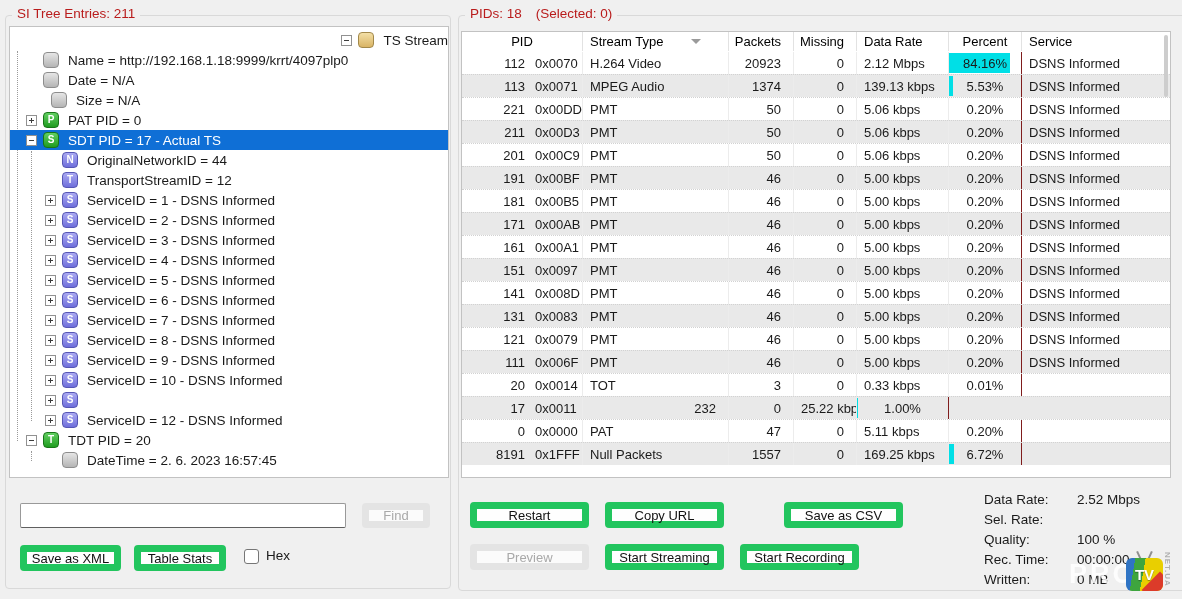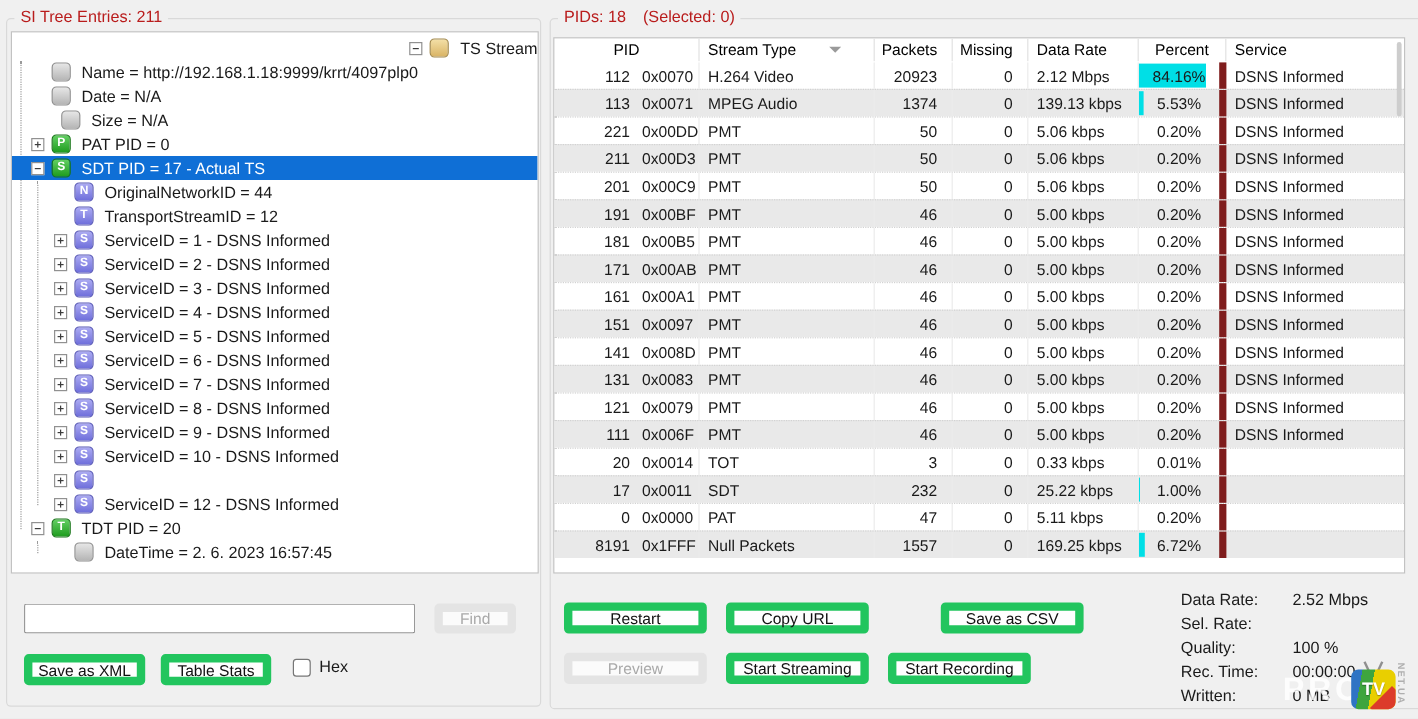--- a/index.html
+++ b/index.html
@@ -71,21 +71,21 @@
   .prow{display:grid;grid-template-columns:65px 56px 146px 65px 63px 92px 73px 1fr;height:23px;
     box-sizing:border-box;align-items:stretch;border-top:1px dotted transparent;}
   .prow.gray{background:#e9e9e9;}
   .prow + .prow{border-top:1px dotted #d2d2d2;}
   .c{display:flex;align-items:center;box-sizing:border-box;overflow:hidden;white-space:nowrap;}
   .c-dec{justify-content:flex-end;padding-right:2px;}
   .c-hex{padding-left:8px;border-right:1px solid #ececec;}
   .c-type{padding-left:7px;border-right:1px solid #ececec;}
   .c-pk,.c-ms{justify-content:flex-end;padding-right:12px;border-right:1px solid #ececec;}
   .c-rate{padding-left:7px;border-right:1px solid #ececec;}
-  .c-pct{position:relative;border-right:6px solid #7f1d1d;}
+  .c-pct{position:relative;border-right:1px solid #7f1d1d;}
   .c-pct .bar{position:absolute;left:0;top:1px;bottom:1px;background:#00dfe6;}
   .c-pct .pct-t{position:relative;width:100%;text-align:center;font-weight:normal;font-style:normal;}
   .c-svc{padding-left:7px;}
   #vthumb{position:absolute;right:2px;top:3px;width:4px;height:62px;background:#cdcdcd;border-radius:2px;}
 
   
   #restart-btn{left:11px;top:486px;width:119px;height:26px;}
   #copyurl-btn{left:146px;top:486px;width:119px;height:26px;}
   #savecsv-btn{left:281px;top:486px;width:119px;height:26px;margin-left:44px;}
   #preview-btn{left:11px;top:528px;width:119px;height:26px;}
@@ -491,21 +491,20 @@
     <span class="c c-pct">
               <i class="bar" style="width: 0%;"></i>
               <b class="pct-t">0.01%</b>
             </span>
     <span class="c c-svc"></span>
   </div>
 
   <div class="prow gray">
     <span class="c c-dec">17</span>
     <span class="c c-hex">0x0011</span>
-    <span class="c c-type">SDT</span>
     <span class="c c-pk">232</span>
     <span class="c c-ms">0</span>
     <span class="c c-rate">25.22 kbps</span>
     <span class="c c-pct">
               <i class="bar" style="width: 1.5%;"></i>
               <b class="pct-t">1.00%</b>
             </span>
     <span class="c c-svc"></span>
   </div>
 

